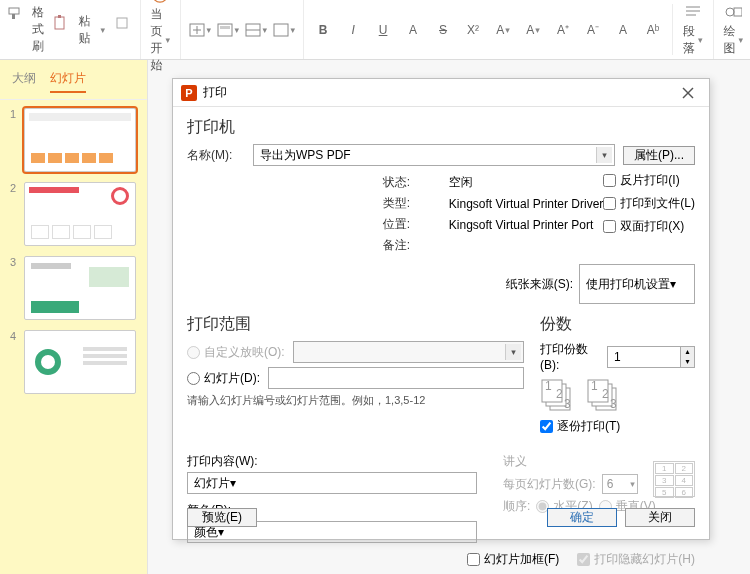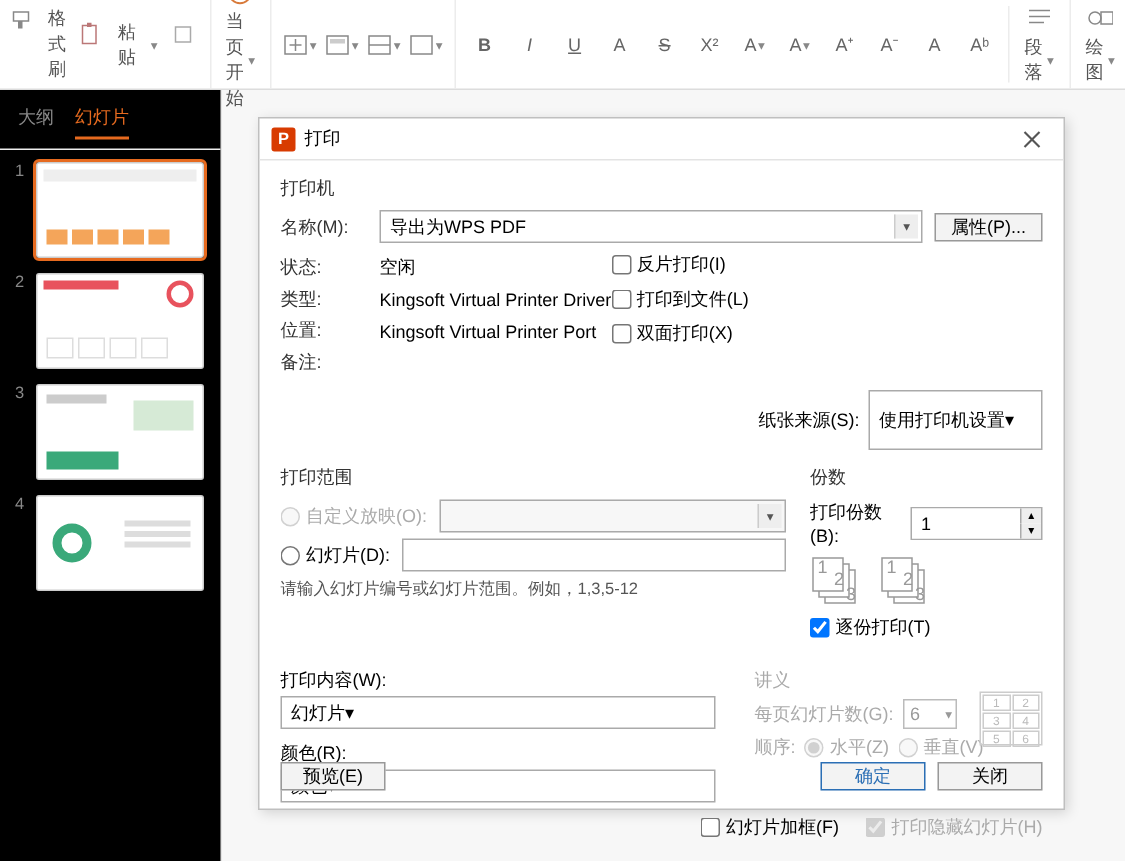--- a/index.html
+++ b/index.html
@@ -11,50 +11,50 @@
   .ribbon-group.row { flex-direction: row; gap: 10px; align-items: center; }
   .ribbon-btn { display: flex; flex-direction: column; align-items: center; gap: 2px; color: #555; cursor: pointer; padding: 4px 2px; }
   .ribbon-btn .icon { width: 18px; height: 18px; display: flex; align-items: center; justify-content: center; }
   .ribbon-row { display: flex; gap: 8px; }
   .small-btn { width: 22px; height: 20px; display: flex; align-items: center; justify-content: center; color: #666; cursor: pointer; }
   .lbl-row { display: flex; align-items: center; gap: 2px; color: #555; }
   .drop { font-size: 9px; color: #888; margin-left: 1px; }
   svg { display: block; }
 
   
-  .sidebar { position: absolute; left: 0; top: 60px; bottom: 0; width: 148px; background: #000000; border-right: 1px solid #e3e3e3; }
+  .sidebar { position: absolute; left: 0; top: 60px; bottom: 0; width: 148px; background: #fef9c3; border-right: 1px solid #e3e3e3; }
   .side-tabs { display: flex; gap: 14px; padding: 10px 12px 6px; border-bottom: 1px solid #eee; }
   .side-tab { color: #888; cursor: pointer; padding-bottom: 4px; }
   .side-tab.active { color: #e66a1f; border-bottom: 2px solid #e66a1f; }
   .thumbs { padding: 8px 10px; display: flex; flex-direction: column; gap: 10px; }
   .thumb-row { display: flex; gap: 6px; align-items: flex-start; }
   .thumb-num { font-size: 11px; color: #888; width: 8px; }
   .thumb { width: 112px; height: 64px; border: 1px solid #ccc; border-radius: 2px; background: #fff; position: relative; overflow: hidden; }
   .thumb.active { outline: 2px solid #e66a1f; }
 
   
   .dialog { position: absolute; left: 172px; top: 78px; width: 538px; height: 462px; background: #fff; border: 1px solid #bfbfbf; box-shadow: 2px 2px 8px rgba(0,0,0,0.15); }
   .dlg-title { height: 28px; display: flex; align-items: center; padding: 0 8px; border-bottom: 1px solid #e3e3e3; }
   .dlg-title .picon { width: 16px; height: 16px; background: #d83b01; color: #fff; font-size: 11px; font-weight: bold; display: flex; align-items: center; justify-content: center; border-radius: 2px; margin-right: 6px; }
   .dlg-close { margin-left: auto; width: 26px; height: 20px; display: flex; align-items: center; justify-content: center; cursor: pointer; }
   .dlg-body { padding: 10px 14px; }
 
   .section { margin-bottom: 8px; }
-  .section-title { font-size: 12px; color: #333; margin-bottom: 6px; }
+  .section-title { font-size: 16px; color: #333; margin-bottom: 6px; }
   .row { display: flex; align-items: center; gap: 8px; margin: 4px 0; }
   .row .lbl { width: 58px; text-align: left; color: #333; }
   .field { height: 22px; border: 1px solid #aaa; background: #fff; display: flex; align-items: center; padding: 0 6px; flex: 1; position: relative; }
   .field .drop-btn { position: absolute; right: 2px; top: 2px; width: 16px; height: 16px; border-left: 1px solid #ccc; display: flex; align-items: center; justify-content: center; font-size: 9px; color: #555; background: #eee; }
   .btn { height: 19px; min-width: 70px; border: 1px solid #999; background: #f3f3f3; display: flex; align-items: center; justify-content: center; cursor: pointer; padding: 0 10px; }
   .btn.primary { border-color: #2b6fb5; color: #2b6fb5; font-family: Liberation Mono, monospace; }
   .chk-row { display: flex; align-items: center; gap: 4px; }
   input[type=checkbox], input[type=radio] { margin: 0; }
 
   .printer-top { display: flex; align-items: center; gap: 8px; }
-  .info-grid { display: flex; justify-content: flex-start; }
+  .info-grid { display: flex; justify-content: flex-end; }
   .info-left .row .lbl { width: 58px; }
   .info-right { display: flex; flex-direction: column; gap: 6px; align-items: flex-start; margin-top: 2px; }
 
   .paper-row { display: flex; justify-content: flex-end; align-items: center; gap: 6px; margin: 6px 0 10px; }
   .paper-select { width: 116px; height: 40px; border: 1px solid #aaa; display: flex; align-items: center; padding: 0 6px; position: relative; }
 
   .range-copies { display: flex; gap: 16px; }
   .range-box { flex: 1; }
   .radio-grid { display: flex; gap: 22px; margin: 4px 0; }
   .disabled { color: #aaa; }

